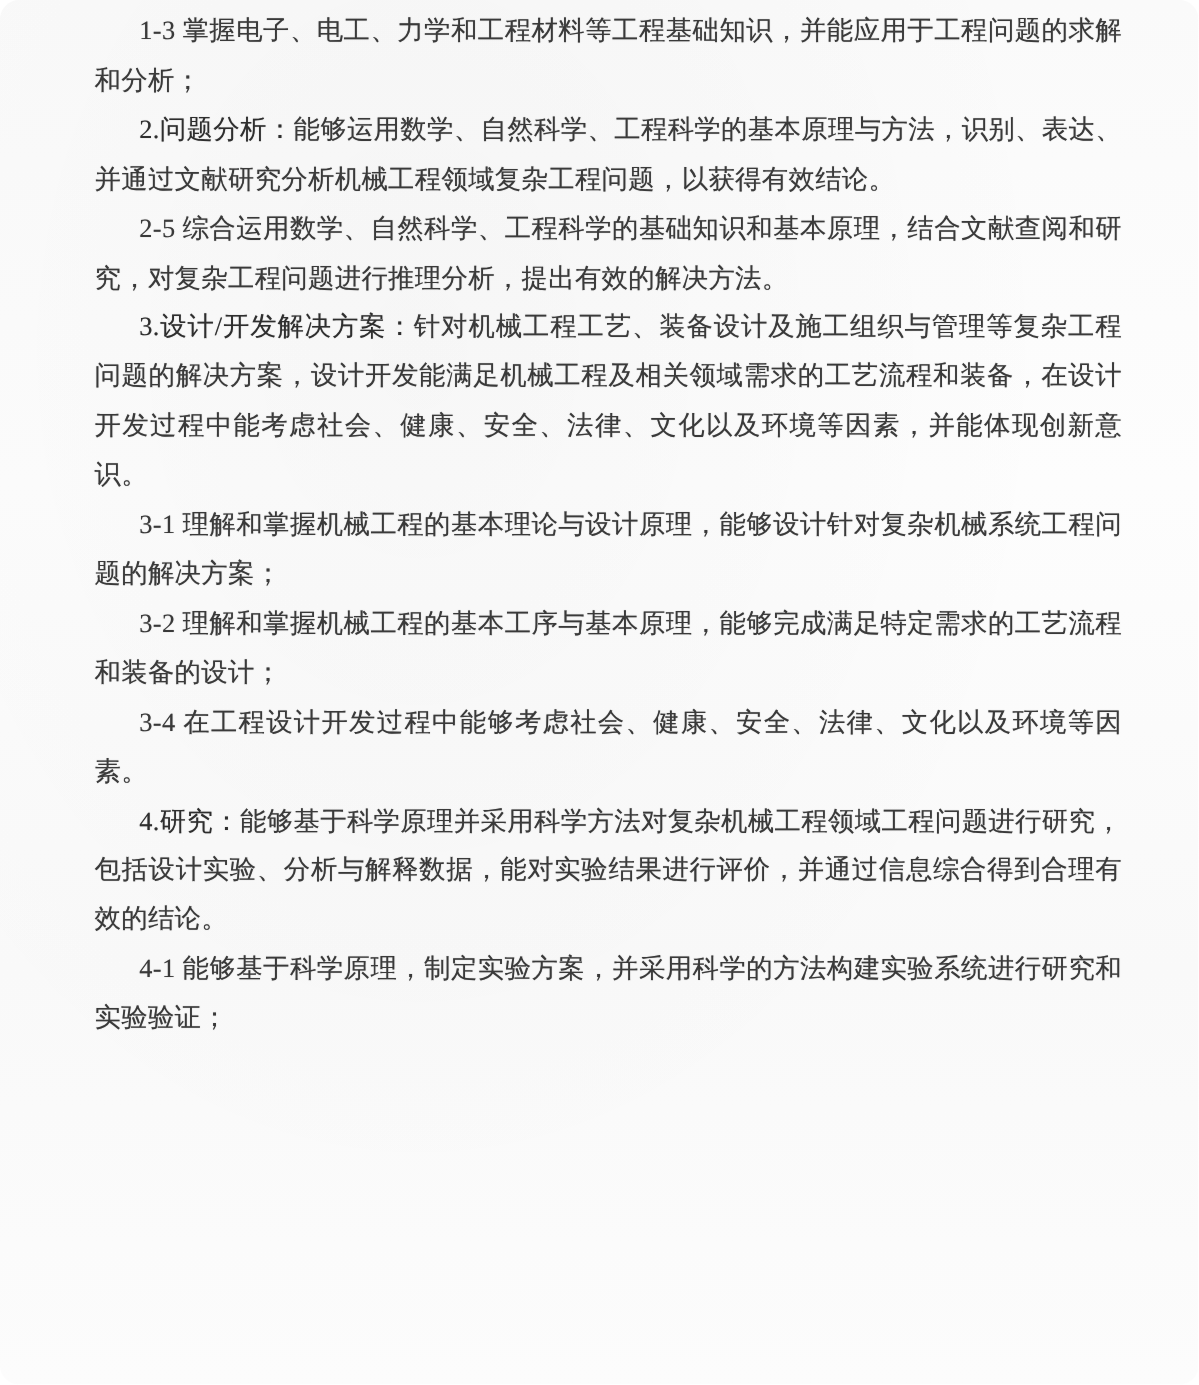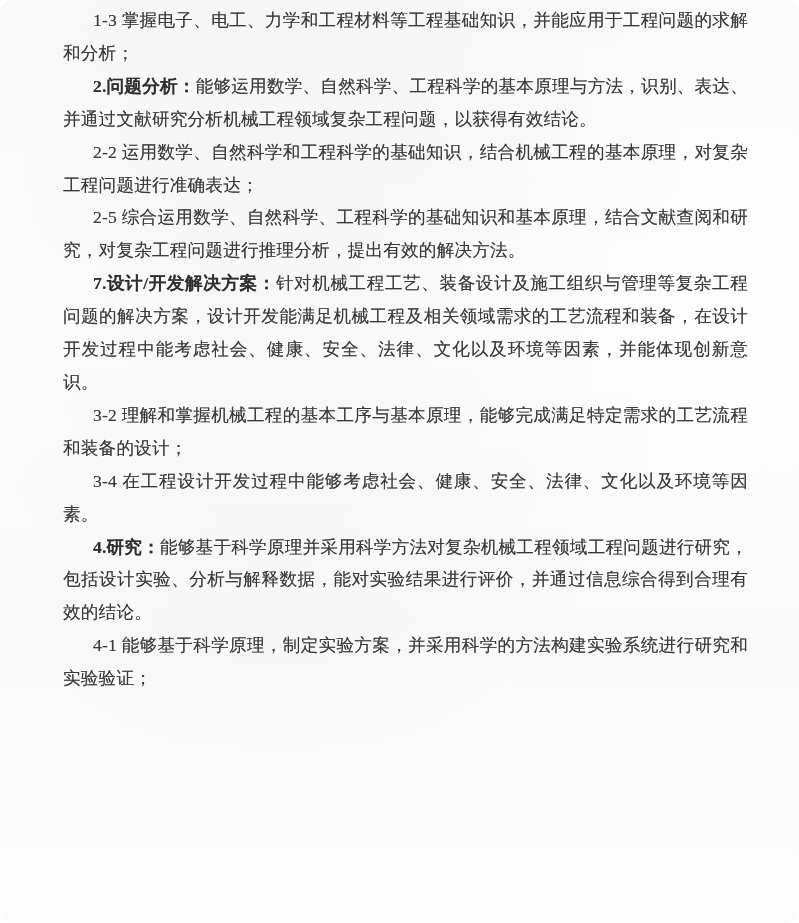--- a/index.html
+++ b/index.html
@@ -32,33 +32,33 @@
     font-size: 17.6px;
     line-height: 32.9px;
     color: #3a3a3a;
     text-align: justify;
     text-indent: 1.7em;
     letter-spacing: 0.2px;
     text-shadow: 0 0 0.6px rgba(58,58,58,0.55);
     word-break: break-all;
   }
   .para .para-label {
-    font-weight: bold;
+    font-weight: normal;
     color: #2e2e2e;
     margin-top: 28px;
   }
 </style>
 </head>
 <body>
 
 <div class="page">
   <div class="doc-body">
       <p class="para"><span>1-3 掌握电子、电工、力学和工程材料等工程基础知识，并能应用于工程问题的求解和分析；</span></p>
       <p class="para"><span class="para-label">2.问题分析：</span><span>能够运用数学、自然科学、工程科学的基本原理与方法，识别、表达、并通过文献研究分析机械工程领域复杂工程问题，以获得有效结论。</span></p>
-      <p class="para"><span>2-2 运用数学、自然科学和工程科学的基础知识，结合机械工程的基本原理，对复杂工程问题进行准确表达；</span></p>
       <p class="para"><span>2-5 综合运用数学、自然科学、工程科学的基础知识和基本原理，结合文献查阅和研究，对复杂工程问题进行推理分析，提出有效的解决方法。</span></p>
-      <p class="para"><span class="para-label">7.设计/开发解决方案：</span><span>针对机械工程工艺、装备设计及施工组织与管理等复杂工程问题的解决方案，设计开发能满足机械工程及相关领域需求的工艺流程和装备，在设计开发过程中能考虑社会、健康、安全、法律、文化以及环境等因素，并能体现创新意识。</span></p>
+      <p class="para"><span class="para-label">3.设计/开发解决方案：</span><span>针对机械工程工艺、装备设计及施工组织与管理等复杂工程问题的解决方案，设计开发能满足机械工程及相关领域需求的工艺流程和装备，在设计开发过程中能考虑社会、健康、安全、法律、文化以及环境等因素，并能体现创新意识。</span></p>
+      <p class="para"><span>3-1 理解和掌握机械工程的基本理论与设计原理，能够设计针对复杂机械系统工程问题的解决方案；</span></p>
       <p class="para"><span>3-2 理解和掌握机械工程的基本工序与基本原理，能够完成满足特定需求的工艺流程和装备的设计；</span></p>
       <p class="para"><span>3-4 在工程设计开发过程中能够考虑社会、健康、安全、法律、文化以及环境等因素。</span></p>
       <p class="para"><span class="para-label">4.研究：</span><span>能够基于科学原理并采用科学方法对复杂机械工程领域工程问题进行研究，包括设计实验、分析与解释数据，能对实验结果进行评价，并通过信息综合得到合理有效的结论。</span></p>
       <p class="para"><span>4-1 能够基于科学原理，制定实验方案，并采用科学的方法构建实验系统进行研究和实验验证；</span></p>
     </div>
 </div>
 
 </body></html>

